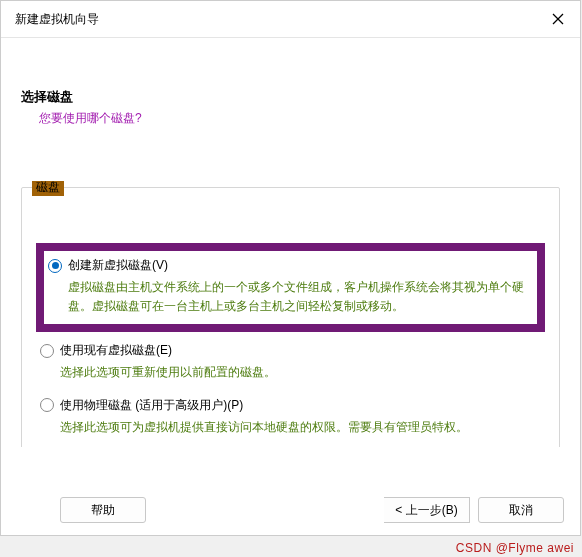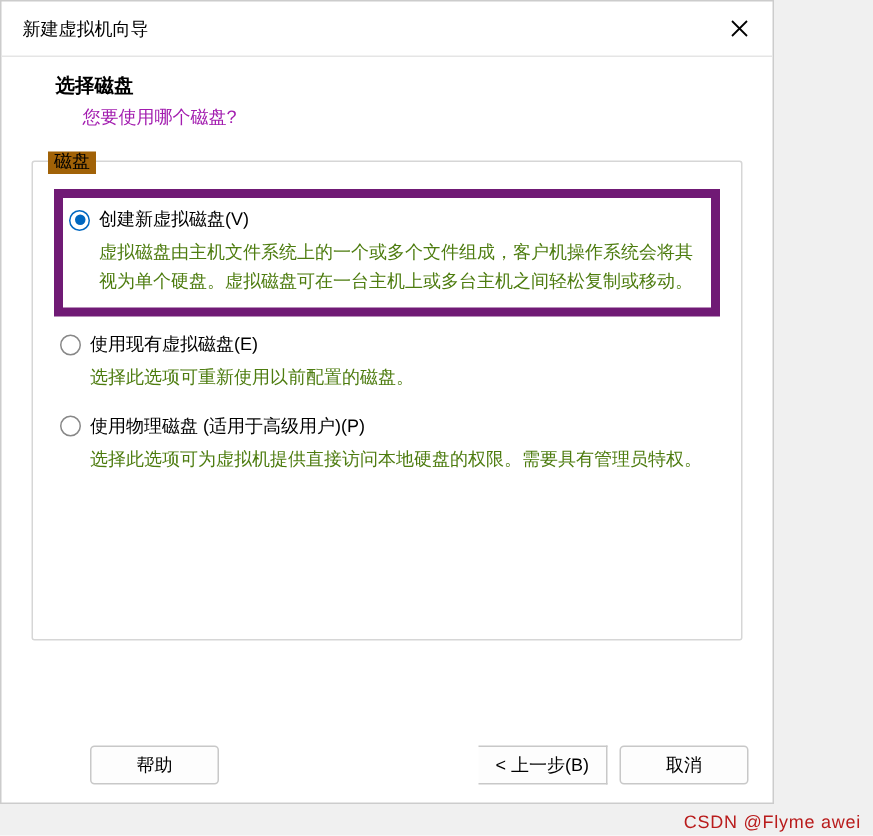--- a/index.html
+++ b/index.html
@@ -5,43 +5,44 @@
     * { box-sizing: border-box; margin: 0; padding: 0; }
     body {
       font-family: "Microsoft YaHei", "Segoe UI", sans-serif;
       font-size: 12px;
       background: #f0f0f0;
       width: 582px;
       height: 557px;
       position: relative;
     }
     .dialog {
-      width: 516px;
+      width: 581px;
       height: 536px;
       background: #fff;
       border: 1px solid #ccc;
       display: flex;
       flex-direction: column;
       position: relative;
+      gap: 40px;
     }
     .titlebar {
       display: flex;
       justify-content: space-between;
       align-items: center;
       padding: 8px 12px 8px 14px;
       border-bottom: 1px solid #e5e5e5;
     }
     .close-btn {
       width: 20px; height: 20px;
       display: flex; align-items: center; justify-content: center;
       cursor: pointer;
       font-size: 14px;
     }
     .header {
-      padding: 10px 24px 14px 36px;
+      padding: 10px 24px 14px 20px;
     }
     .header-title { font-size: 13px; font-weight: bold; margin-bottom: 4px; }
     .header-subtitle { font-size: 12px; padding-left: 18px; color: #a21caf; }
     .content {
       flex: 1;
       padding: 6px 20px 10px 20px;
       overflow: hidden;
     }
     .groupbox {
       border: 1px solid #d6d6d6;
@@ -56,23 +57,24 @@
       left: 10px;
       background: #a16207;
       padding: 0 4px;
       font-size: 12px;
     }
     .opt {
       margin-bottom: 14px;
       padding-left: 4px;
     }
     .opt.highlighted {
-      border: 6px solid #701a75;
+      border: 8px solid #701a75;
       padding: 6px 8px 8px 4px;
       margin-bottom: 10px;
+      margin-top: 37px;
     }
     .opt-row {
       display: flex;
       align-items: center;
       gap: 6px;
       margin-bottom: 4px;
     }
     .radio {
       width: 14px; height: 14px;
       border: 1px solid #888;

